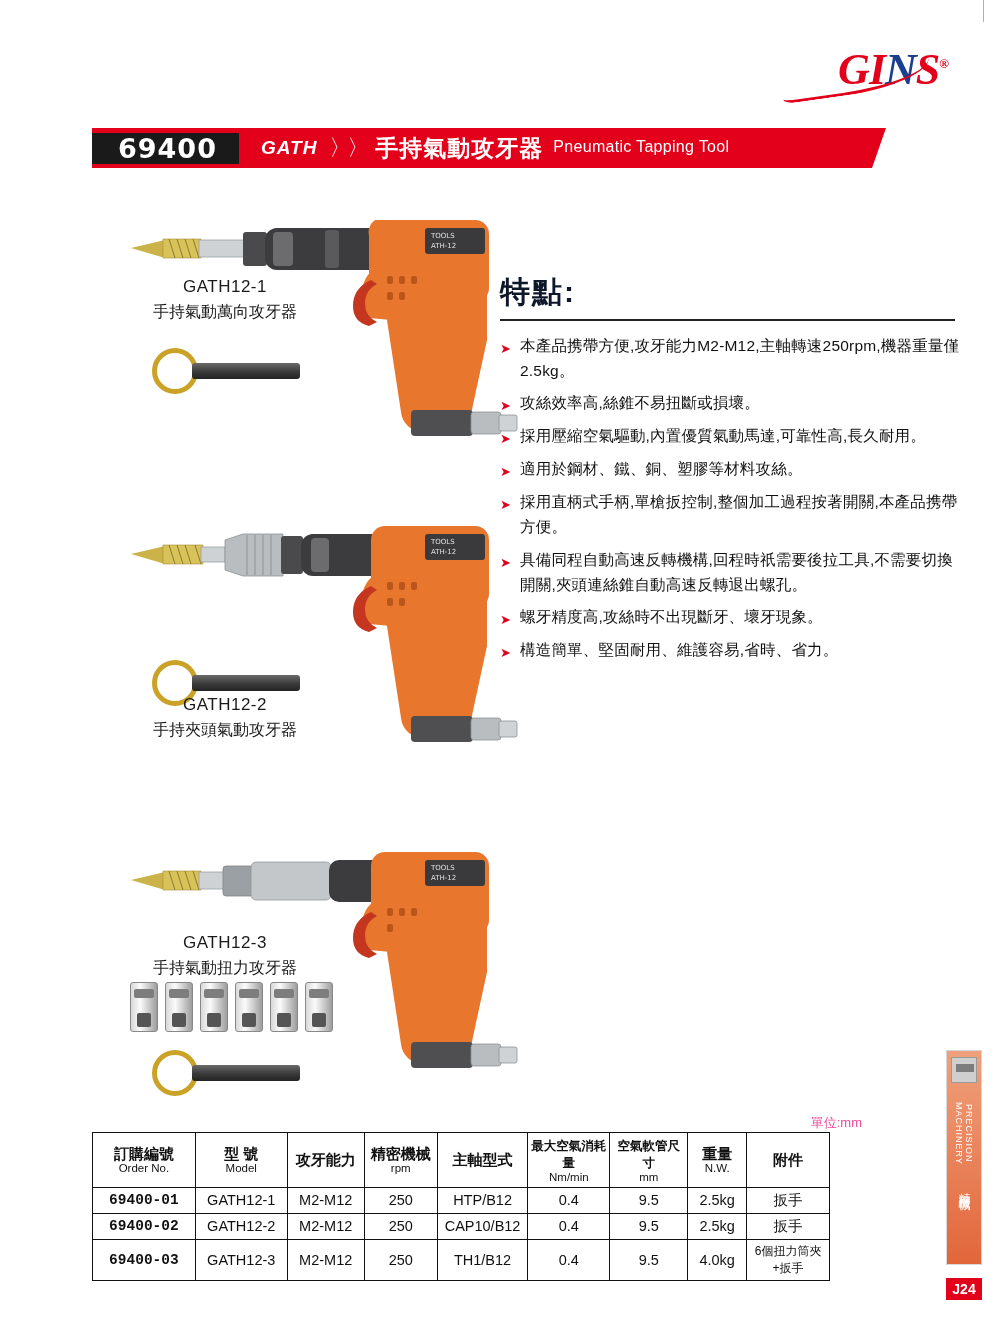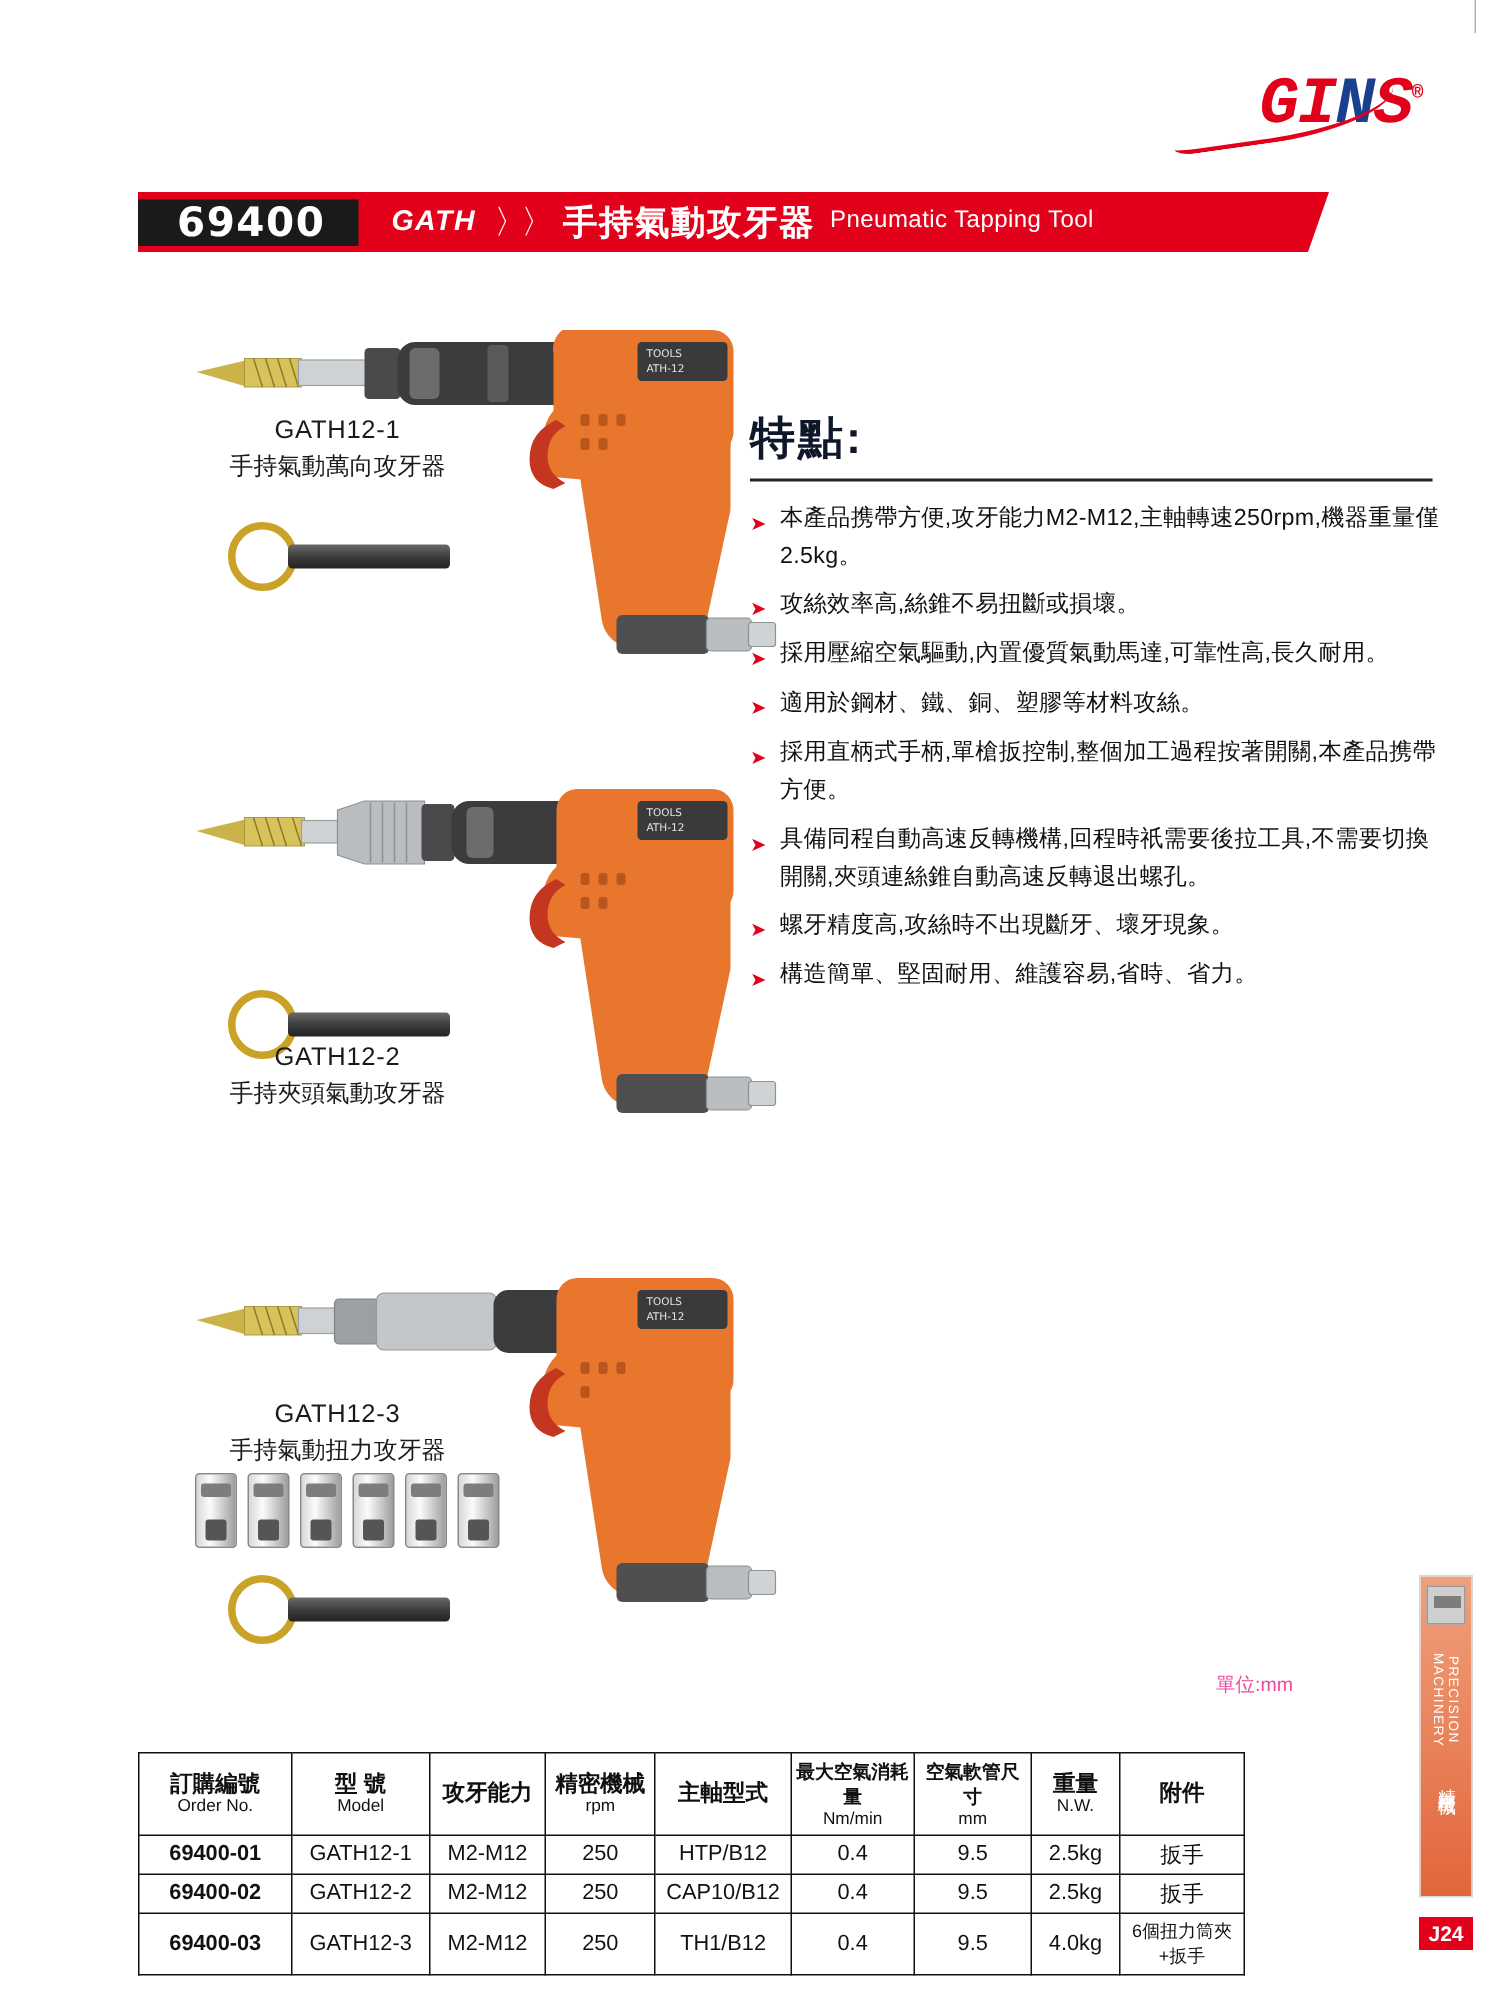--- a/index.html
+++ b/index.html
@@ -16,21 +16,21 @@
 
   
   .logo-wrap {
     position: absolute;
     top: 48px;
     right: 52px;
     width: 230px;
     height: 52px;
   }
   .logo-text {
-    font-family: Liberation Mono, monospace;
+    font-family: Liberation Serif, serif;
     font-weight: bold;
     font-style: italic;
     font-size: 44px;
     letter-spacing: -1px;
     color: #e2001a;
     line-height: 1;
     text-align: right;
   }
   .logo-text .blue { color: #1b3f8f; }
   .logo-reg {
@@ -256,41 +256,40 @@
     font-size: 13px;
     color: #ec4899;
   }
   table.spec {
     position: absolute;
     left: 92px;
     top: 1132px;
     width: 738px;
     border-collapse: collapse;
     font-size: 14px;
-    margin-top: 36px;
   }
   table.spec th, table.spec td {
     border: 1px solid #111;
     text-align: center;
     padding: 3px 2px;
     color: #111;
   }
   table.spec thead th {
     height: 44px;
     font-weight: bold;
     font-size: 15px;
     line-height: 1.15;
   }
   table.spec thead th .sub {
     display: block;
     font-size: 11.5px;
     font-weight: normal;
   }
   table.spec tbody td { height: 24px; font-size: 14.5px; }
-  table.spec tbody td.order { font-weight: bold; }
+  table.spec tbody td.order { font-weight: bold; font-family: Liberation Mono, monospace; }
   table.spec tbody td.small { font-size: 12px; }
 
   
   .side-tab {
     position: absolute;
     right: 18px;
     top: 1050px;
     width: 36px;
     height: 215px;
     background: linear-gradient(180deg,#f0a07c,#e2663a);

